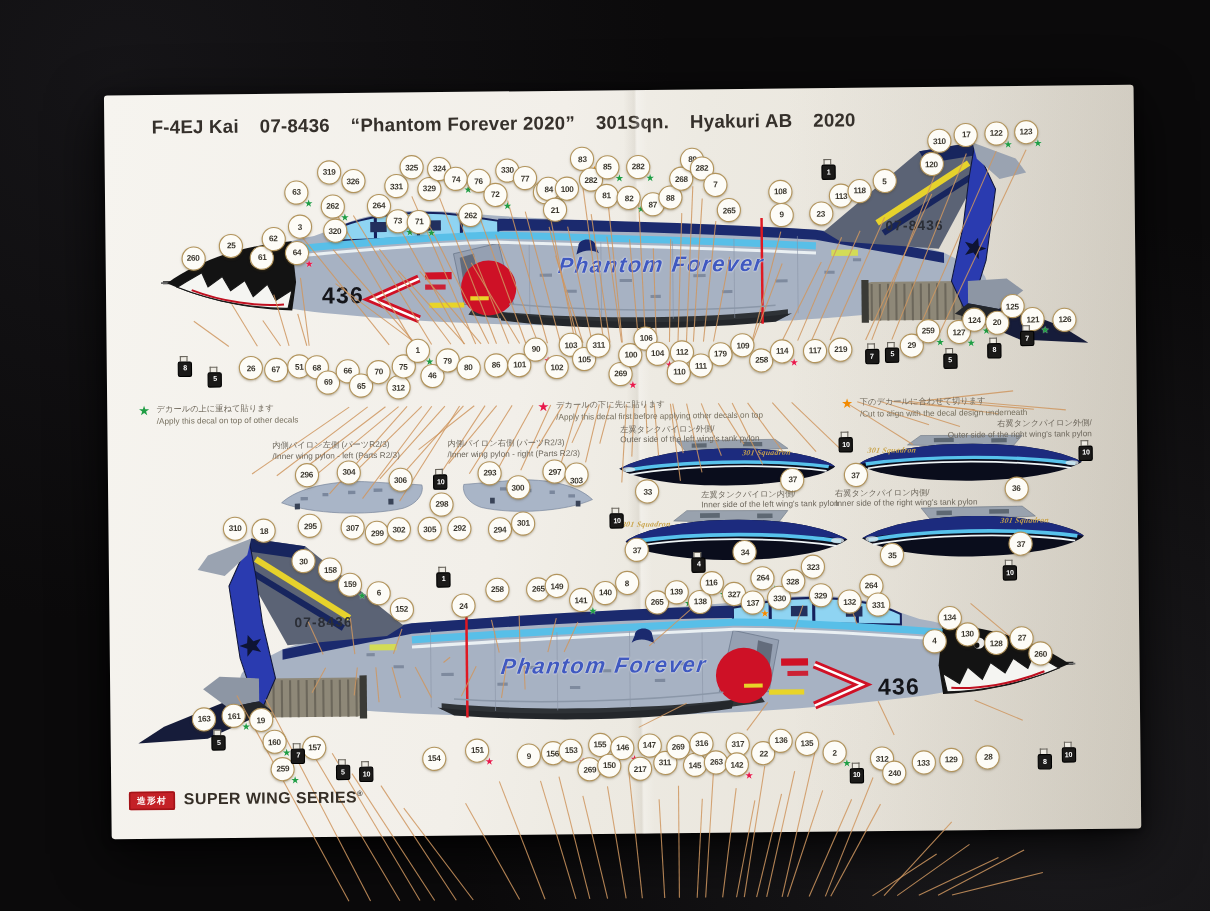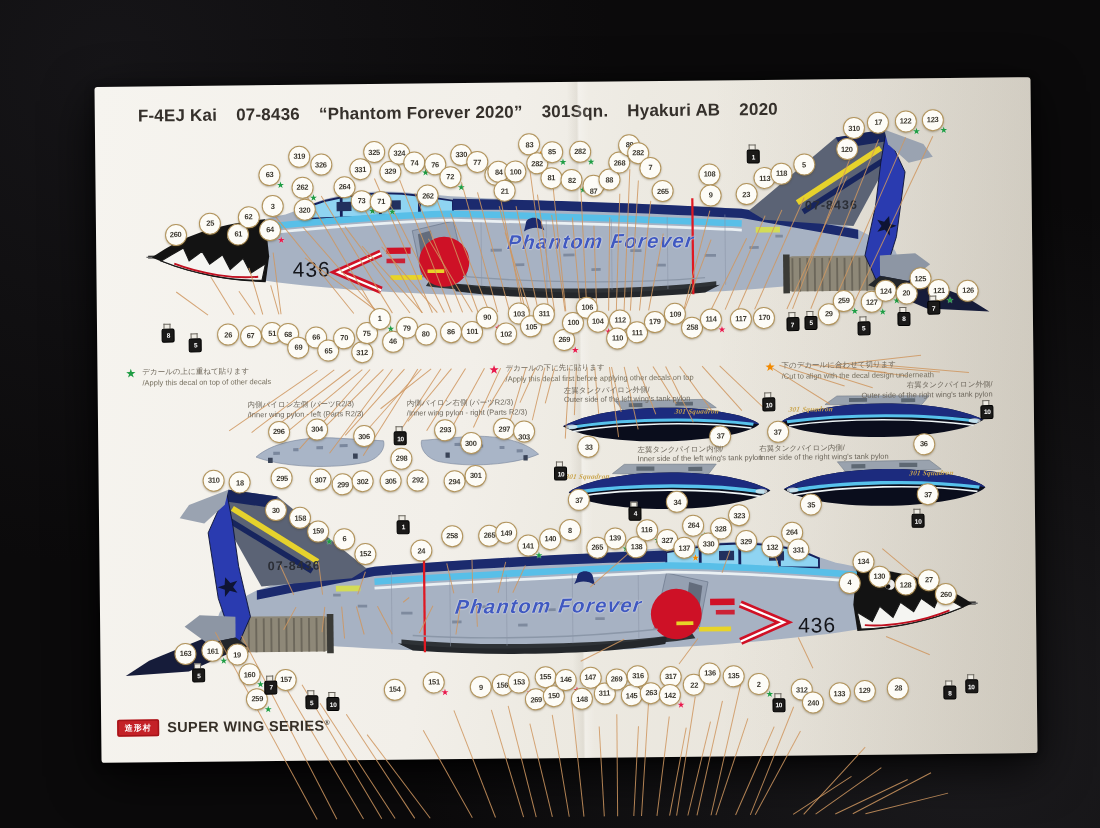--- a/index.html
+++ b/index.html
@@ -50,21 +50,21 @@
   .seclabel{position:absolute;z-index:4;font-size:7.5px;line-height:1.3;color:#6d675c;white-space:nowrap;}
   .seclabel .jp,.seclabel .en{display:block;}
   .seclabel.ralign{text-align:right;transform:translateX(-100%);}
 
   .pylon{position:absolute;z-index:1;}
   .sqscript{position:absolute;z-index:2;transform:translate(-50%,-50%) skewX(-10deg);
        font-family:"Liberation Serif",serif;font-style:italic;font-weight:bold;
        font-size:7px;color:#c9a44c;white-space:nowrap;letter-spacing:.3px;}
 
   .ptext{position:absolute;z-index:2;transform:translate(-50%,-50%);white-space:nowrap;}
-  .nose-num{font-size:21px;font-weight:normal;color:#14151a;letter-spacing:1px;}
+  .nose-num{font-size:21px;font-weight:bold;color:#14151a;letter-spacing:1px;}
   .serial{font-size:12.5px;font-weight:bold;color:#2b2e36;letter-spacing:1px;}
   .script{font-style:italic;font-weight:bold;font-size:20px;color:#4059c0;
        letter-spacing:1.5px;transform:translate(-50%,-50%) skewX(-8deg);
        text-shadow:0 0 1px #ffffff,0 0 2px rgba(255,255,255,.7);}
 
   .footer{position:absolute;left:1.7%;top:93.6%;display:flex;align-items:center;gap:8px;z-index:4;}
   .logo-box{width:42px;height:17px;background:#c42127;border-radius:2px;display:flex;
        align-items:center;justify-content:center;box-shadow:inset 0 0 0 1.5px #a31318;}
   .logo-box span{color:#fff;font-size:8px;font-weight:bold;letter-spacing:1px;}
   .brand{font-size:14.5px;font-weight:bold;color:#362f27;letter-spacing:.4px;}
@@ -545,21 +545,21 @@
           <span class="cnum">85</span>
           <span class="cstar s-g">★</span>
         </div>
         <div class="callout" style="left: 48.7%; top: 14.2%;">
           <span class="cnum">81</span>
         </div>
         <div class="callout" style="left: 50.9%; top: 14.5%;">
           <span class="cnum">82</span>
           <span class="cstar s-g">★</span>
         </div>
-        <div class="callout" style="left: 53.2%; top: 15.4%; align-items: flex-end;">
+        <div class="callout" style="left: 53.2%; top: 15.4%;">
           <span class="cnum">87</span>
         </div>
         <div class="callout" style="left: 54.9%; top: 14.5%;">
           <span class="cnum">88</span>
         </div>
         <div class="callout" style="left: 51.8%; top: 10.3%;">
           <span class="cnum">282</span>
           <span class="cstar s-g">★</span>
         </div>
         <div class="callout" style="left: 56%; top: 12%;">
@@ -713,21 +713,21 @@
           <span class="cnum">258</span>
         </div>
         <div class="callout" style="left: 65.6%; top: 35.3%;">
           <span class="cnum">114</span>
           <span class="cstar s-r">★</span>
         </div>
         <div class="callout" style="left: 68.8%; top: 35.3%;">
           <span class="cnum">117</span>
         </div>
         <div class="callout" style="left: 71.3%; top: 35.2%;">
-          <span class="cnum">170</span>
+          <span class="cnum">219</span>
         </div>
         <div class="callout" style="left: 78.2%; top: 34.7%;">
           <span class="cnum">29</span>
         </div>
         <div class="callout" style="left: 79.8%; top: 32.8%;">
           <span class="cnum">259</span>
           <span class="cstar s-g">★</span>
         </div>
         <div class="callout" style="left: 82.8%; top: 33%;">
           <span class="cnum">127</span>
@@ -977,21 +977,21 @@
           <span class="cnum">155</span>
         </div>
         <div class="callout" style="left: 48.4%; top: 90.8%;">
           <span class="cnum">150</span>
         </div>
         <div class="callout" style="left: 49.7%; top: 88.4%;">
           <span class="cnum">146</span>
           <span class="cstar s-r">★</span>
         </div>
         <div class="callout" style="left: 51.4%; top: 91.3%;">
-          <span class="cnum">148</span>
+          <span class="cnum">217</span>
         </div>
         <div class="callout" style="left: 52.3%; top: 88.1%;">
           <span class="cnum">147</span>
         </div>
         <div class="callout" style="left: 53.8%; top: 90.5%;">
           <span class="cnum">311</span>
         </div>
         <div class="callout" style="left: 55.1%; top: 88.4%;">
           <span class="cnum">269</span>
         </div>

